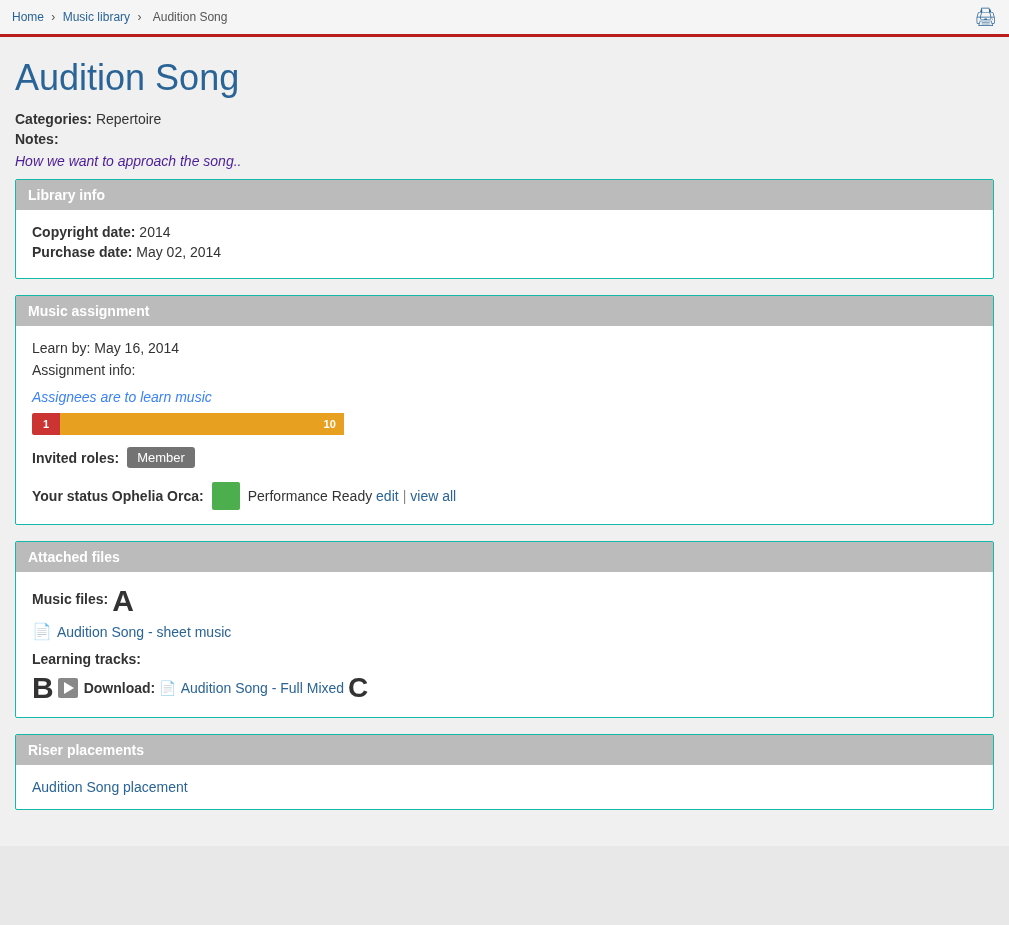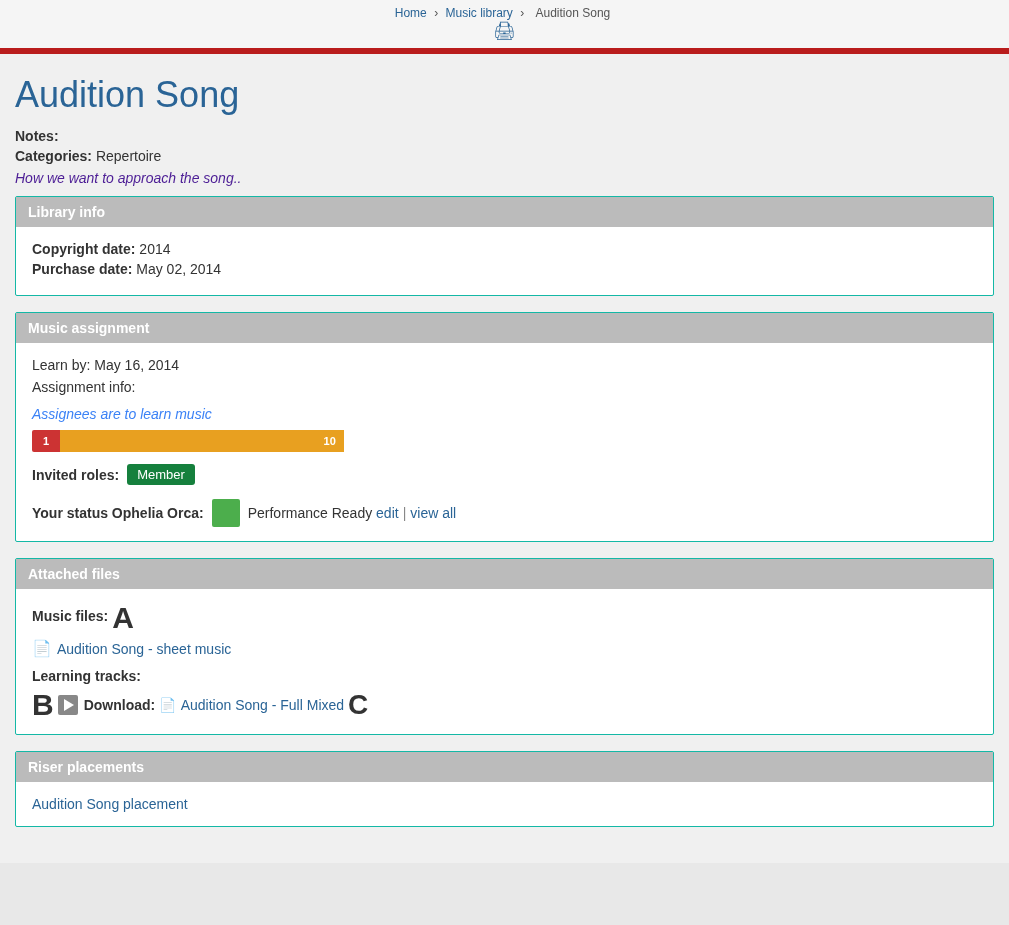--- a/index.html
+++ b/index.html
@@ -8,26 +8,25 @@
       font-size: 14px;
       background: #e8e8e8;
       color: #333;
       min-width: 1009px;
     }
     a { color: #2a6496; text-decoration: none; }
 
     
     #top-bar {
       background: #f5f5f5;
-      border-bottom: 6px solid #b91c1c;
+      border-bottom: 3px solid #b91c1c;
       padding: 6px 12px;
       display: flex;
       justify-content: space-between;
       align-items: center;
-      flex-direction: column;
     }
     #breadcrumb { font-size: 12px; color: #555; }
     #breadcrumb a { color: #2a6496; }
     #breadcrumb span { color: #555; margin: 0 4px; }
     #print-icon { color: #2a6496; font-size: 18px; cursor: pointer; }
 
     
     #page-container {
       background: #f0f0f0;
       padding: 10px 15px 20px 15px;
@@ -88,21 +87,21 @@
       justify-content: center;
       font-size: 11px;
       color: white;
       font-weight: bold;
     }
 
     
     .roles-row { display: flex; align-items: center; margin-bottom: 14px; }
     .roles-label { font-weight: bold; margin-right: 8px; }
     .role-badge {
-      background: #15803d;
+      background: #737373;
       color: white;
       padding: 3px 10px;
       border-radius: 3px;
       font-size: 13px;
     }
 
     
     .status-row { display: flex; align-items: center; font-size: 14px; }
     .status-label { font-weight: bold; }
     .status-color-block {
@@ -183,25 +182,25 @@
   </div>
   <div id="print-icon" title="Print">🖨</div>
 </div>
 
 <div id="page-container">
 
   <h1 id="page-title">Audition Song</h1>
 
   <div id="meta-section">
     <div class="meta-row">
-      <span class="meta-label">Notes:</span>
-    </div>
-    <div class="meta-row">
       <span class="meta-label">Categories:</span>
       <span>Repertoire</span>
+    </div>
+    <div class="meta-row">
+      <span class="meta-label">Notes:</span>
     </div>
     <div id="notes-text">How we want to approach the song..</div>
   </div>
 
   <div class="section-panel">
     <div class="section-header">Library info</div>
     <div class="section-body">
       <div class="info-row">
         <span class="info-label">Copyright date:</span>
         <span>2014</span>

